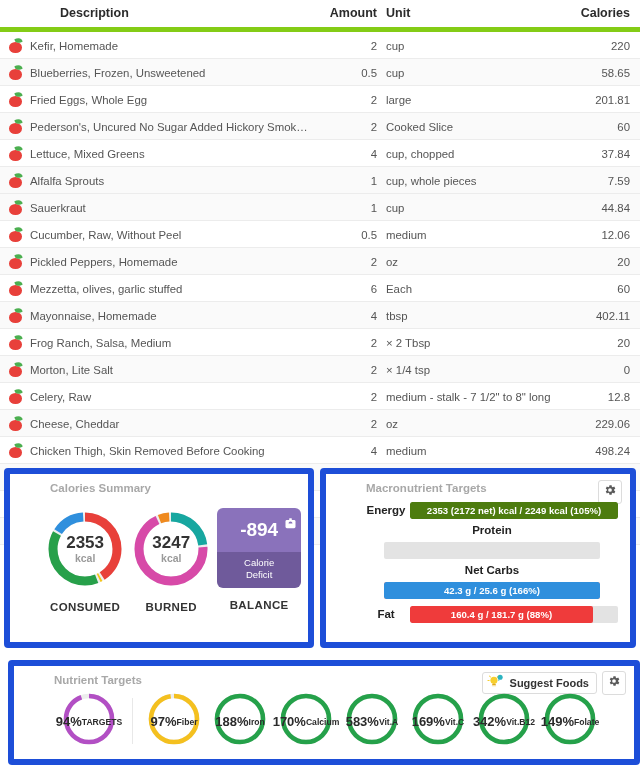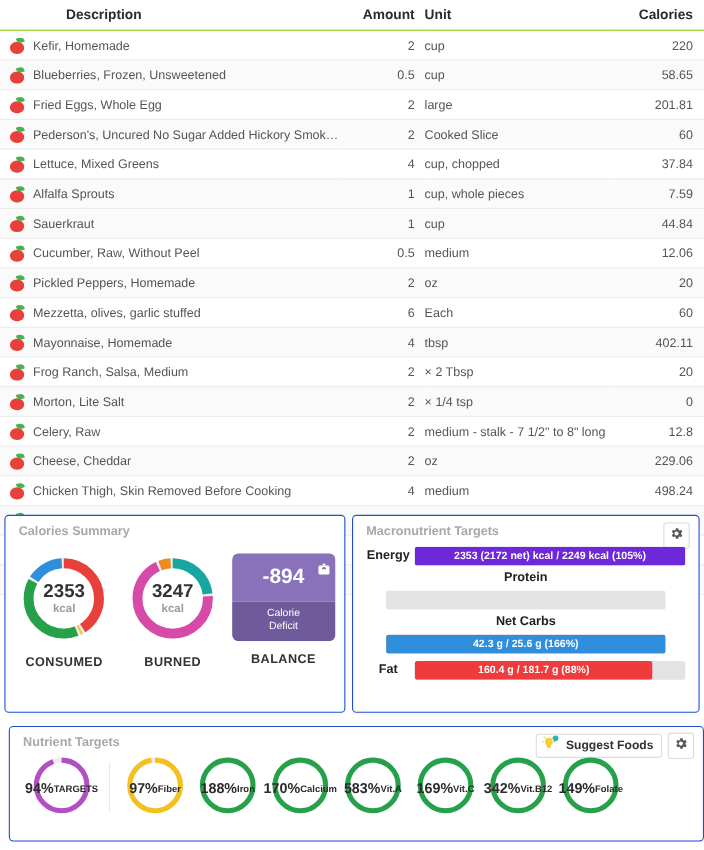--- a/index.html
+++ b/index.html
@@ -21,21 +21,21 @@
   .food-table {
     width: 100%;
     border-collapse: collapse;
     table-layout: fixed;
   }
   .food-table th {
     font-size: 12.5px;
     font-weight: bold;
     color: #2b2b2b;
     padding: 6px 0 7px 0;
-    border-bottom: 1px solid #84cc16;
+    border-bottom: 5px solid #84cc16;
     background: #ffffff;
     margin-top: 32px;
   }
   .food-table td {
     font-size: 11.4px;
     color: #555555;
     padding: 6px 0 5px 0;
     border-bottom: 1px solid #ececec;
     vertical-align: middle;
     white-space: nowrap;
@@ -61,24 +61,25 @@
   }
   .apple-ico .leaf {
     position: absolute; left: 7px; top: 0px; width: 7px; height: 5px;
     background: #4caf50; border-radius: 0 70% 0 70%; transform: rotate(-18deg);
   }
   .walk-ico { display: inline-block; width: 15px; height: 15px; position: relative; vertical-align: middle; }
   .walk-ico svg { display: block; }
 
   
   .panel {
-    border: 1px solid #1d4ed8;
+    border: 6px solid #1d4ed8;
     border-radius: 4px;
     background: #ffffff;
     box-sizing: border-box;
+    padding-left: 28px;
   }
   .panel-title {
     font-size: 11.5px;
     font-weight: bold;
     color: #a8a8a8;
     padding: 8px 0 0 12px;
   }
 
   .summary-row {
     display: flex;
@@ -101,21 +102,21 @@
   .donut .big { font-size: 17px; font-weight: bold; color: #333333; }
   .donut .unit { font-size: 10.5px; font-weight: bold; color: #9a9a9a; margin-top: 2px; }
   .donut-label {
     font-size: 11.5px; font-weight: bold; color: #333333;
     letter-spacing: .4px; margin-top: 11px;
   }
 
   
   .balance-wrap { width: 100px; text-align: center; }
   .balance-card {
-    width: 94px; margin: 6px auto 0 auto; border-radius: 6px; overflow: hidden;
+    width: 84px; margin: 6px auto 0 auto; border-radius: 6px; overflow: hidden;
     position: relative;
   }
   .balance-top {
     background: #8a72bb; height: 44px; display: flex; align-items: center;
     justify-content: center; color: #ffffff; font-size: 19px; font-weight: bold;
   }
   .balance-bottom {
     background: #6f5a9b; padding: 5px 2px 7px 2px; color: #ffffff;
     font-size: 9.5px; line-height: 1.25; text-align: center;
   }
@@ -397,21 +398,21 @@
       <span>
         <svg width="14" height="14" viewBox="0 0 24 24" fill="#5a5a5a">
           <path d="M19.1 12.9a7.4 7.4 0 0 0 0-1.8l2-1.6-1.9-3.3-2.4 1a7.3 7.3 0 0 0-1.6-.9l-.4-2.5h-3.8l-.4 2.5c-.6.2-1.1.5-1.6.9l-2.4-1-1.9 3.3 2 1.6a7.4 7.4 0 0 0 0 1.8l-2 1.6 1.9 3.3 2.4-1c.5.4 1 .7 1.6.9l.4 2.5h3.8l.4-2.5c.6-.2 1.1-.5 1.6-.9l2.4 1 1.9-3.3zM12 15.2A3.2 3.2 0 1 1 15.2 12 3.2 3.2 0 0 1 12 15.2z"></path>
         </svg>
       </span>
     </div>
     <div class="macro-list" id="macro-list">
         <div class="macro-row">
           <div class="macro-name-left">Energy</div>
           <div class="bar-track">
-            <div class="bar-fill" style="width: 100%; background: #6d28d9;">2353 (2172 net) kcal / 2249 kcal (105%)</div>
+            <div class="bar-fill" style="width: 100%; background: #4d7c0f;">2353 (2172 net) kcal / 2249 kcal (105%)</div>
           </div>
           <div style="width: 4px;"></div>
         </div>
         <div class="macro-center-label">Protein</div>
         <div class="macro-row">
           <div style="width: 22px;"></div>
           <div class="bar-track">
             <div class="bar-fill bar-over" style="width: 100%; background: #14532d; margin-top: 48px;">159.1 g / 127.8 g (125%)</div>
           </div>
           <div style="width: 22px;"></div>

